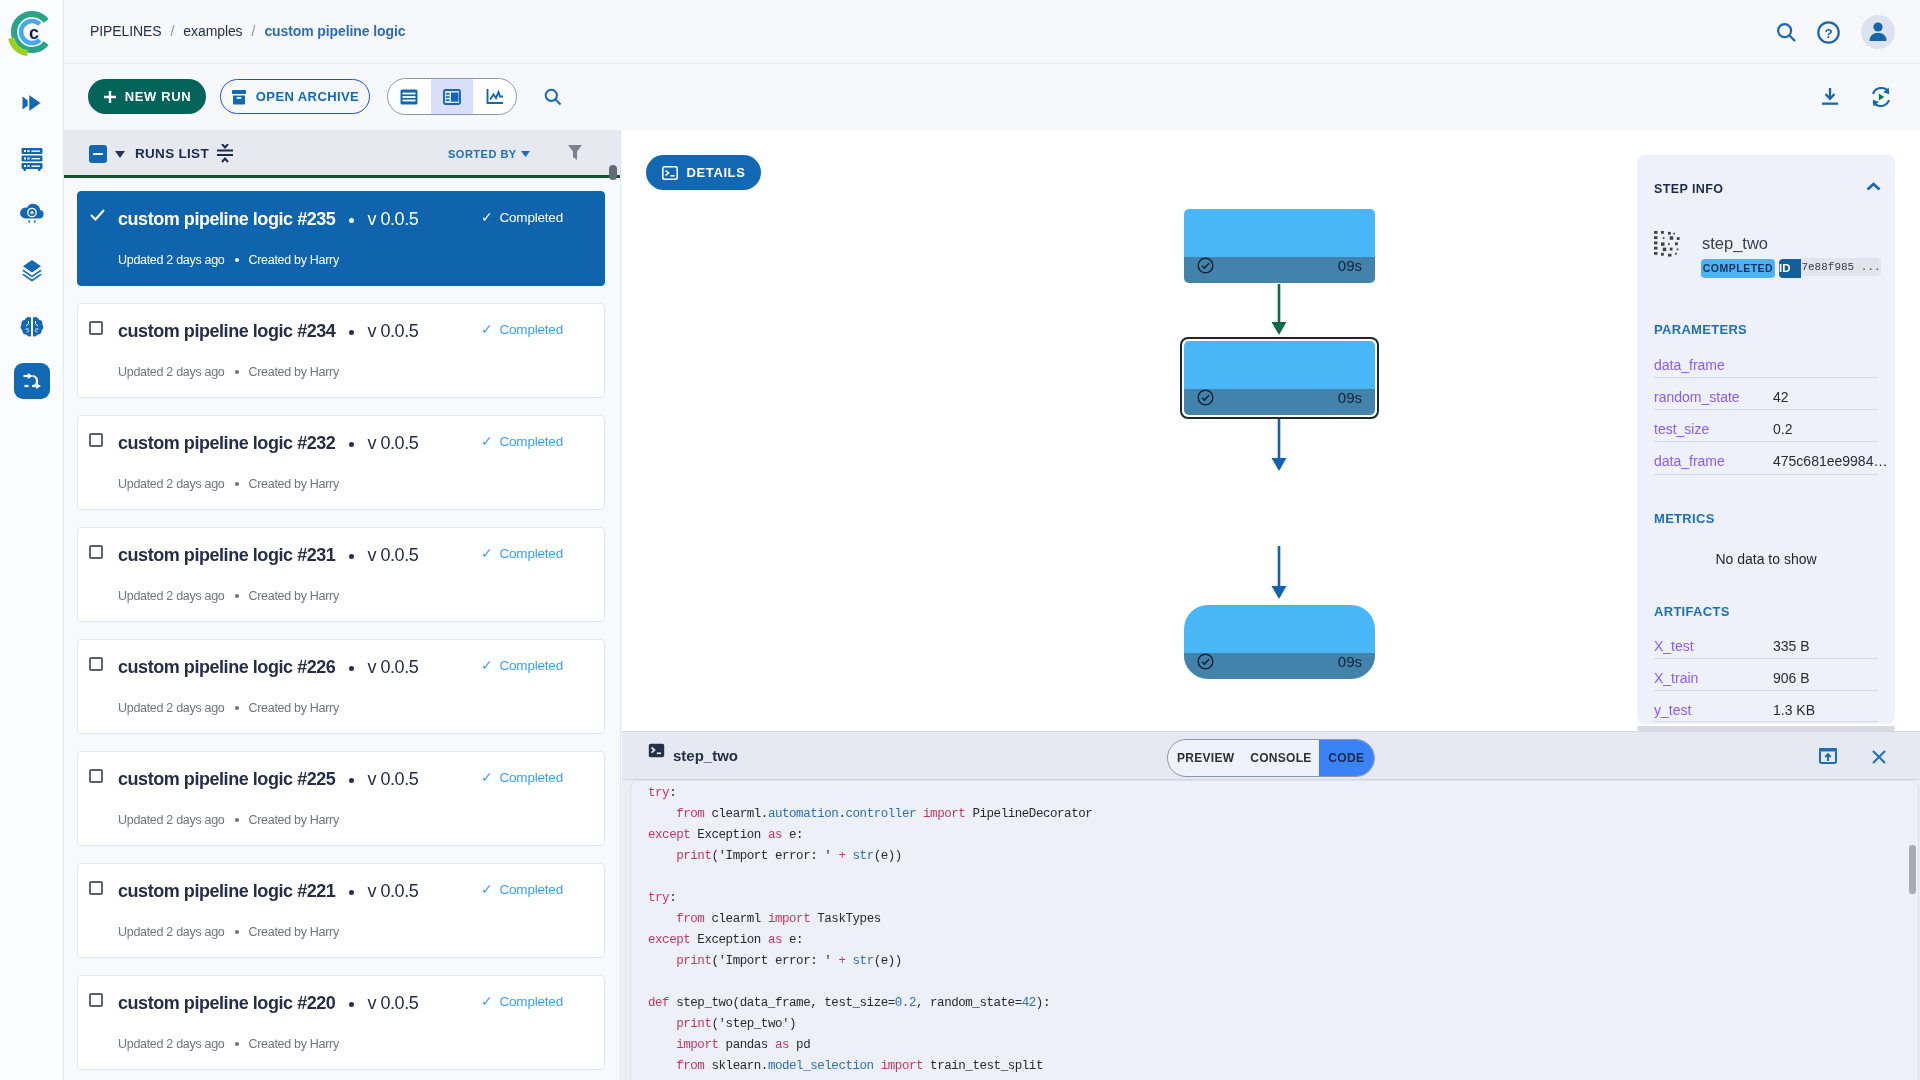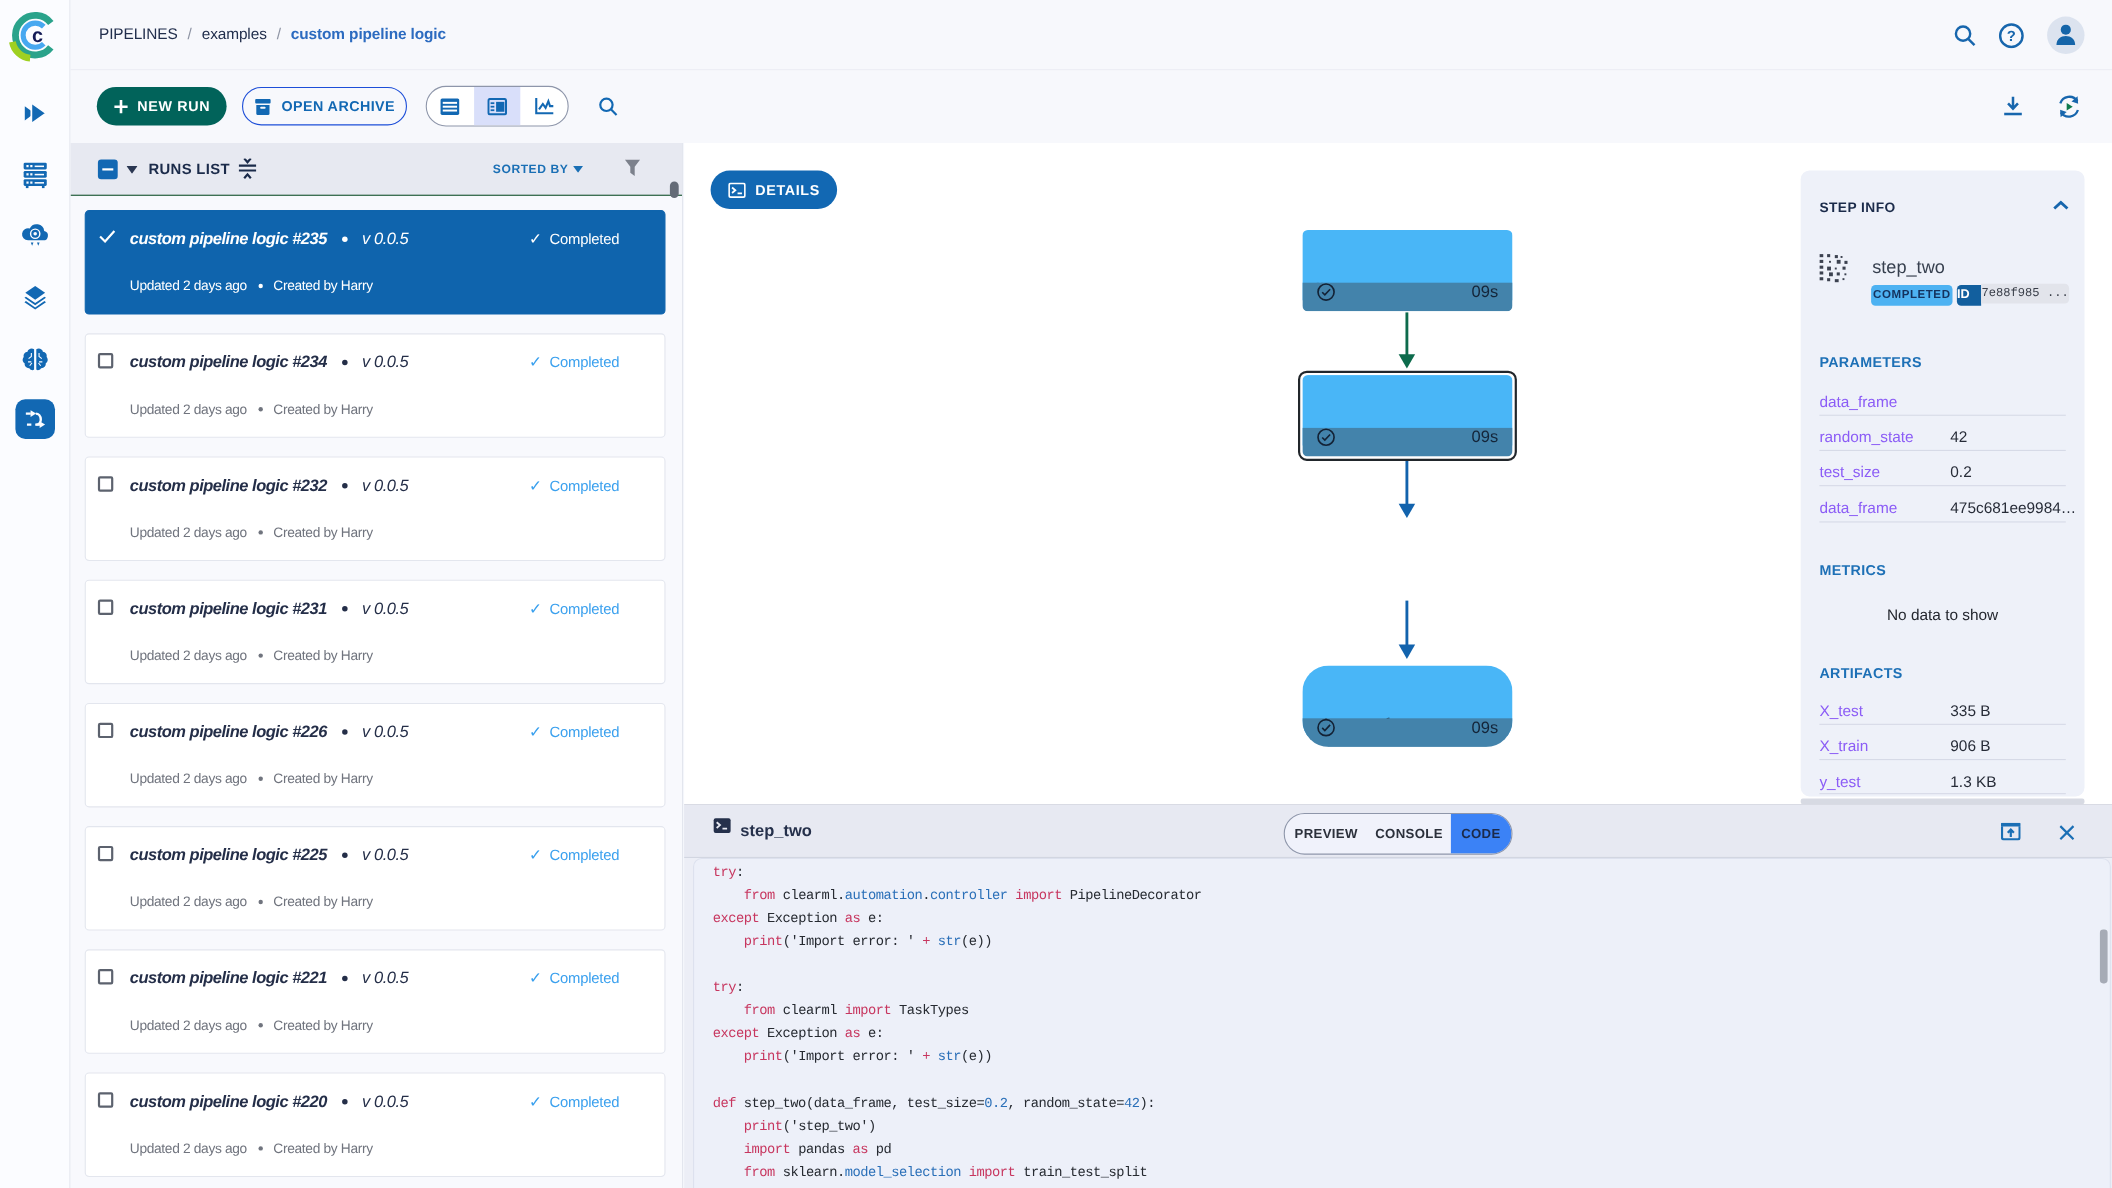--- a/index.html
+++ b/index.html
@@ -15,26 +15,26 @@
 .crumb-cur { color:#2c6bc0; font-weight:bold; font-size:14px; letter-spacing:-0.1px; }
 
 #toolbar { position:absolute; left:64px; top:64px; width:1856px; height:66px; background:#f7f8fc; z-index:20; }
 #newrun { position:absolute; left:24px; top:15px; width:118px; height:35px; background:#01635a; border-radius:18px; color:#fff; font-weight:bold; font-size:13px; letter-spacing:.6px; display:flex; align-items:center; justify-content:center; gap:8px; }
 #openarchive { position:absolute; left:156px; top:15px; width:150px; height:35px; border:1px solid #1d4ed8; border-radius:18px; color:#1268b3; font-weight:bold; font-size:13px; letter-spacing:.4px; display:flex; align-items:center; justify-content:center; gap:9px; }
 #viewtoggle { position:absolute; left:323px; top:14px; width:130px; height:37px; border:1px solid #8e96aa; border-radius:19px; background:#fff; overflow:hidden; display:flex; }
 #viewtoggle .seg { width:43.4px; height:100%; display:flex; align-items:center; justify-content:center; }
 #viewtoggle .seg.sel { background:#d9dffa; }
 
 #runspanel { position:absolute; left:64px; top:130px; width:557px; height:950px; background:#f8f9fd; border-right:1px solid #e3e6ee; z-index:10; }
-#runshead { position:absolute; left:0; top:0; width:100%; height:48px; background:#e7e9f1; border-bottom:1px solid #14532d; }
+#runshead { position:absolute; left:0; top:0; width:100%; height:48px; background:#e7e9f1; border-bottom:3px solid #14532d; }
 #runshead .title { position:absolute; left:71px; top:16px; font-size:13.5px; font-weight:bold; color:#1b2b4a; letter-spacing:.3px; }
 #runshead .sortby { position:absolute; left:384px; top:18px; font-size:11px; font-weight:bold; color:#1a6fb5; letter-spacing:.5px; }
 .card { position:absolute; left:13px; width:528px; height:95px; background:#fff; border:1px solid #e3e6ee; border-radius:4px; }
 .card.sel { background:#0f64ad; border-color:#0f64ad; }
-.card .trow { position:absolute; left:40px; top:17px; font-size:15px; letter-spacing:-0.45px; color:#242e48; white-space:nowrap;font-style:italic; }
+.card .trow { position:absolute; left:40px; top:17px; font-size:18px; letter-spacing:-0.45px; color:#242e48; white-space:nowrap; }
 .card .trow b { font-weight:bold; }
 .card .dot { display:inline-block; width:5px; height:5px; border-radius:50%; background:#242e48; vertical-align:2px; margin:0 13px 0 14px; }
 .card .comp { position:absolute; right:41px; top:17px; font-size:13.5px; letter-spacing:-0.2px; color:#3aa0ee; }
 .card .comp .ck { font-size:14px; padding-right:7px; }
 .card .srow { position:absolute; left:40px; top:61px; font-size:12.5px; letter-spacing:-0.3px; color:#70747e; }
 .card .srow .dot2 { display:inline-block; width:4px; height:4px; border-radius:50%; background:#70747e; vertical-align:2px; margin:0 10px; }
 .card.sel .trow, .card.sel .comp, .card.sel .srow { color:#fff; }
 .card.sel .dot, .card.sel .srow .dot2 { background:#fff; }
 .cbx { position:absolute; left:11px; top:17px; width:14px; height:14px; border:2px solid #5c626e; border-radius:2px; background:#fff; }
 

